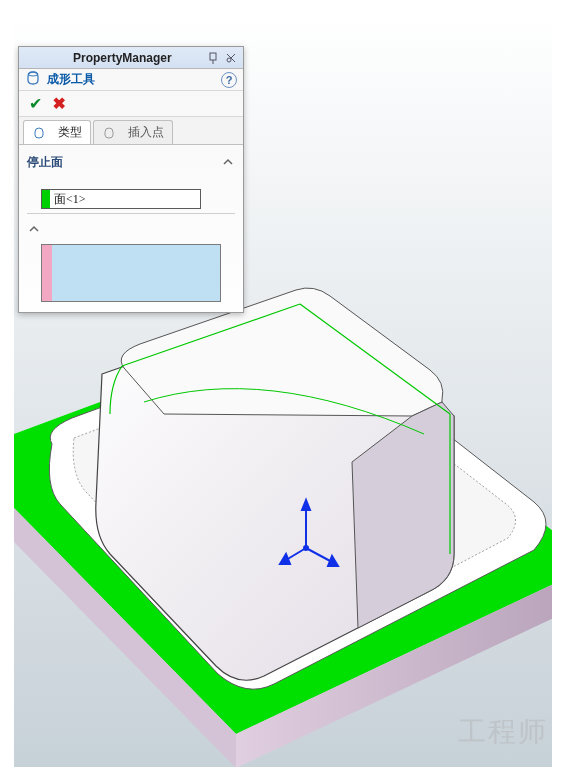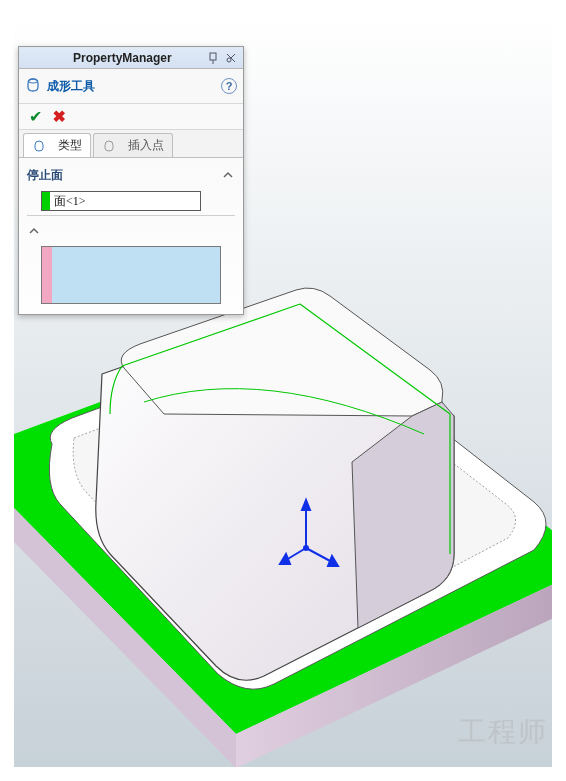--- a/index.html
+++ b/index.html
@@ -37,21 +37,21 @@
   .panel-title {
     height: 22px; display:flex; align-items:center;
     background: linear-gradient(#e0eaf7,#d4e1f2);
     border-bottom: 1px solid #b5b5b5;
     padding: 8px 4px;
   }
   .panel-title .spacer { flex:1; }
   .panel-title .title-text { font-weight:bold; color:#222; padding-left: 50px; }
   .panel-title .pin { width:16px; height:16px; display:flex; align-items:center; justify-content:center; cursor:pointer; margin-left:2px;}
   .feature-row {
-    height: 35px; display:flex; align-items:center; gap:6px;
+    height: 22px; display:flex; align-items:center; gap:6px;
     padding: 0 6px;
     border-bottom: 1px solid #d8d8d8;
   }
   .feature-row .label { color:#0a5aa8; font-weight:bold; flex:1;}
   .help-circle {
     width:16px; height:16px; border:1px solid #6b92c3; border-radius:50%;
     display:flex; align-items:center; justify-content:center;
     color:#3a6aa0; font-weight:bold; font-size:11px; cursor:pointer;
   }
   .confirm-row { height:26px; display:flex; align-items:center; gap:10px; padding:0 10px; border-bottom:1px solid #d8d8d8;}
@@ -63,21 +63,21 @@
     border:1px solid #bfbfbf; border-bottom:none;
     border-radius:3px 3px 0 0;
     background:#eee; color:#555; cursor:pointer;
   }
   .tab.active { background:#fff; color:#222;}
   .section { padding: 6px 8px 10px; font-family: Liberation Serif, serif; }
   .sec-header { display:flex; align-items:center; height:22px; }
   .sec-header .sec-title { color:#2a4a77; font-weight:bold; flex:1;}
   .chevron { width:14px; height:14px; display:flex; align-items:center; justify-content:center; color:#666; cursor:pointer;}
   .face-input {
-    margin-top:5px; margin-left:14px;
+    margin-top:16px; margin-left:14px;
     display:flex; align-items:center;
     width: 160px; height:20px;
     border:1px solid #5a5a5a; background:#fff;
   }
   .face-input .swatch { width:8px; height:100%; background:#00d000;}
   .face-input .val { padding-left:4px; color:#111;}
   .remove-box {
     margin-top:4px; margin-left:14px;
     width:180px; height:58px;
     border:1px solid #7a7a7a;

